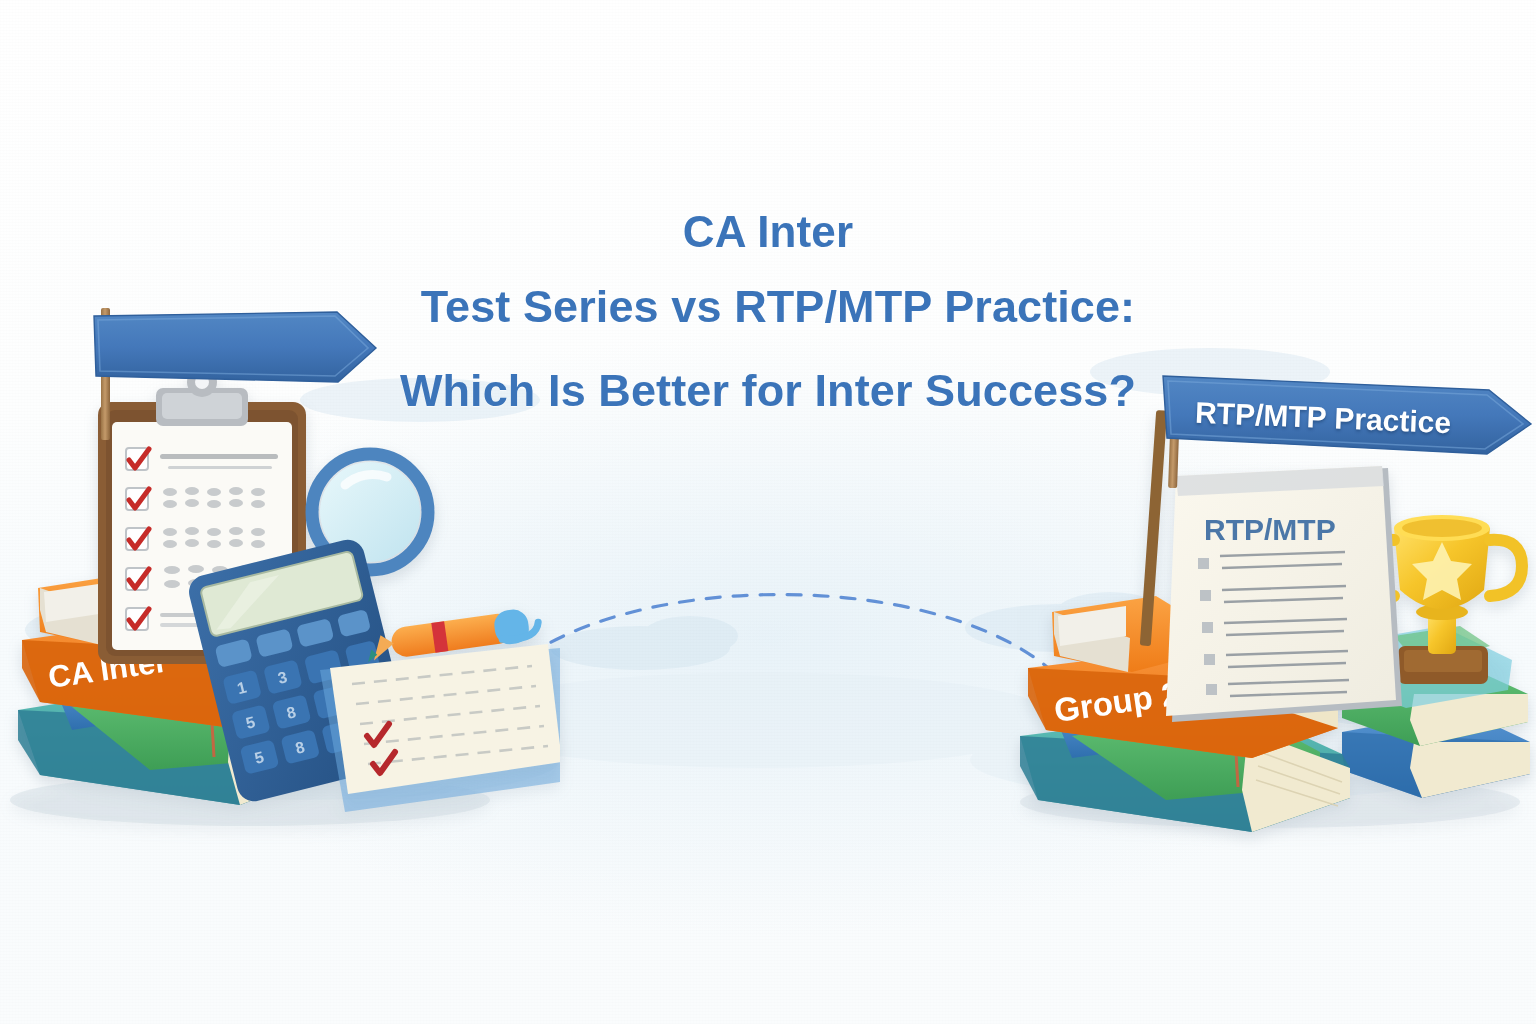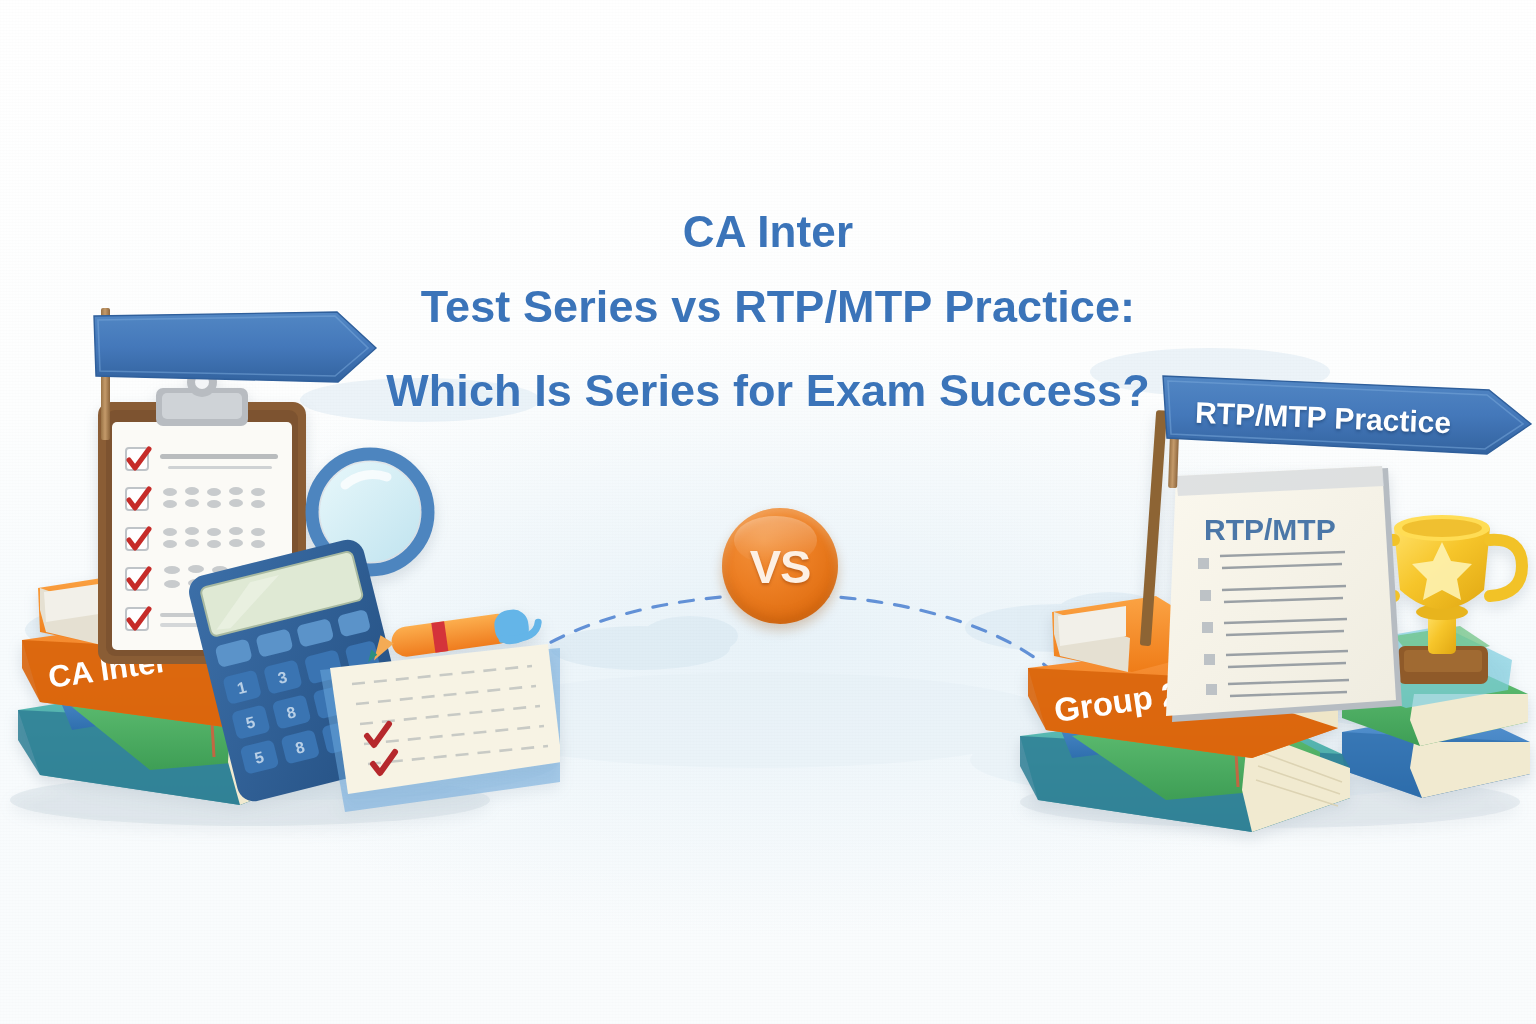--- a/index.html
+++ b/index.html
@@ -440,22 +440,17 @@
       <path d="M7 7 L326 21 L362 50 L324 75 L10 60 Z" fill="none" stroke="#76a6d8" stroke-width="1.6" opacity=".55"></path>
     </svg>
     <div class="plate" style="left:6px;top:6px;width:360px;height:82px;justify-content:flex-start;">
       <span class="plate-label" style="margin-left:34px;margin-top:6px;font-size:30px;transform:rotate(2.3deg);">RTP/MTP Practice</span>
     </div>
   </div>
 
   <div class="title-block">
     <div class="t-line t1">CA Inter</div>
     <div class="t-line t2">Test Series vs RTP/MTP Practice:</div>
-    <div class="t-line t3">Which Is Series for Exam Success?</div>
+    <div class="t-line t3">Which Is Better for Inter Success?</div>
   </div>
 
-  <div class="vs-wrap">
-    <div class="vs-circle"></div>
-    <div class="vs-gloss"></div>
-    <div class="vs-text">VS</div>
-  </div>
 
 </div>
 
 </body></html>

